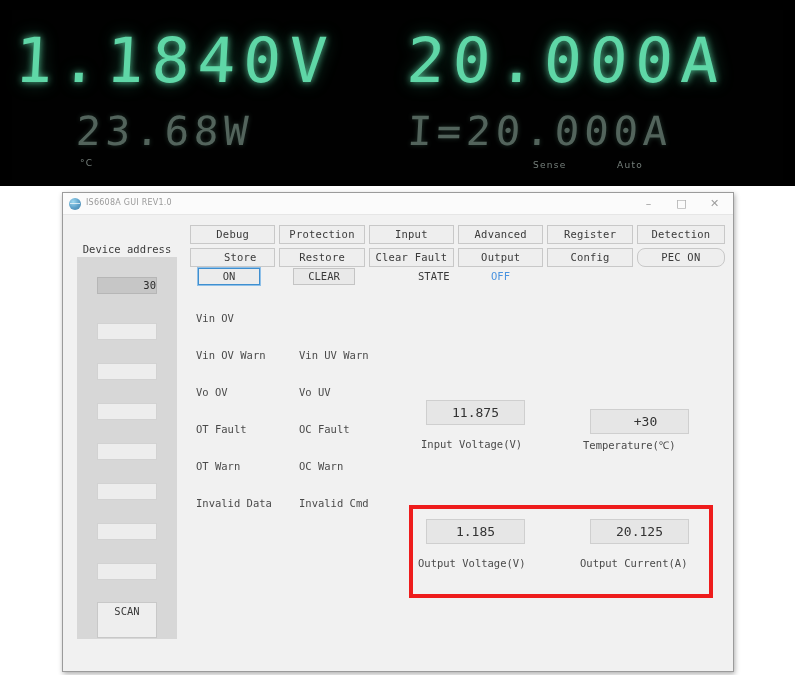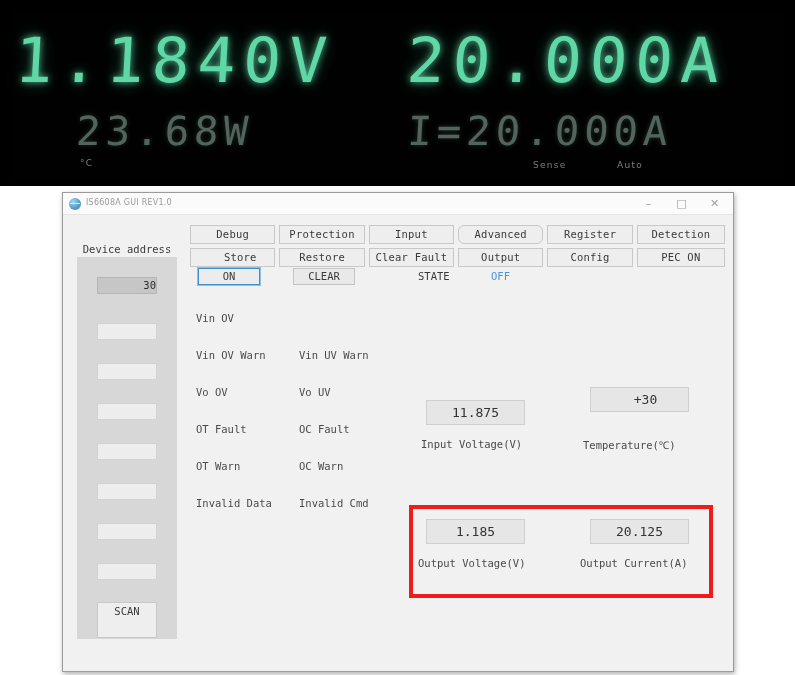--- a/index.html
+++ b/index.html
@@ -138,23 +138,23 @@
     font-family: "DejaVu Sans Mono", monospace;
     font-size: 10.5px;
     color: #3a3a3a;
     text-align: center;
     line-height: 17px;
     letter-spacing: 0.02em;
     white-space: nowrap;
     overflow: hidden;
   }
   .w-debug{width:86px;} .w-prot{width:86px;} .w-input{width:86px;}
-  .w-adv{width:86px;border-radius:6px;} .w-reg{width:86px;} .w-det{width:89px;}
+  .w-adv{width:86px;} .w-reg{width:86px;} .w-det{width:89px;}
   .w-store{width:86px;padding-left:15px;} .w-restore{width:86px;} .w-clearf{width:86px;}
-  .w-output{width:86px;} .w-config{width:86px;} .w-pec{width:89px;}
+  .w-output{width:86px;} .w-config{width:86px;} .w-pec{width:89px;border-radius:8px;}
 
   
   .sidebar {
     position: absolute;
     left: 14px; top: 42px;
     width: 100px; height: 382px;
     background: #d7d7d7;
   }
   .sidebar-title {
     position: absolute;
@@ -256,21 +256,21 @@
   }
   .readout-cap {
     position: absolute;
     font-family: "DejaVu Sans Mono", monospace;
     font-size: 10.5px;
     color: #4a4a4a;
     white-space: nowrap;
   }
   .ro-vin   { left: 363px; top: 185px; }
   .ro-vin-c { left: 358px; top: 223px; }
-  .ro-tmp   { left: 527px; top: 172px; padding-left: 12px; }
+  .ro-tmp   { left: 527px; top: 194px; padding-left: 12px; }
   .ro-tmp-c { left: 520px; top: 223px; text-align: center; }
   .ro-vout  { left: 363px; top: 304px; }
   .ro-vout-c{ left: 355px; top: 342px; }
   .ro-iout  { left: 527px; top: 304px; }
   .ro-iout-c{ left: 517px; top: 342px; }
 
   .red-box {
     position: absolute;
     left: 346px; top: 290px;
     width: 304px; height: 93px;

